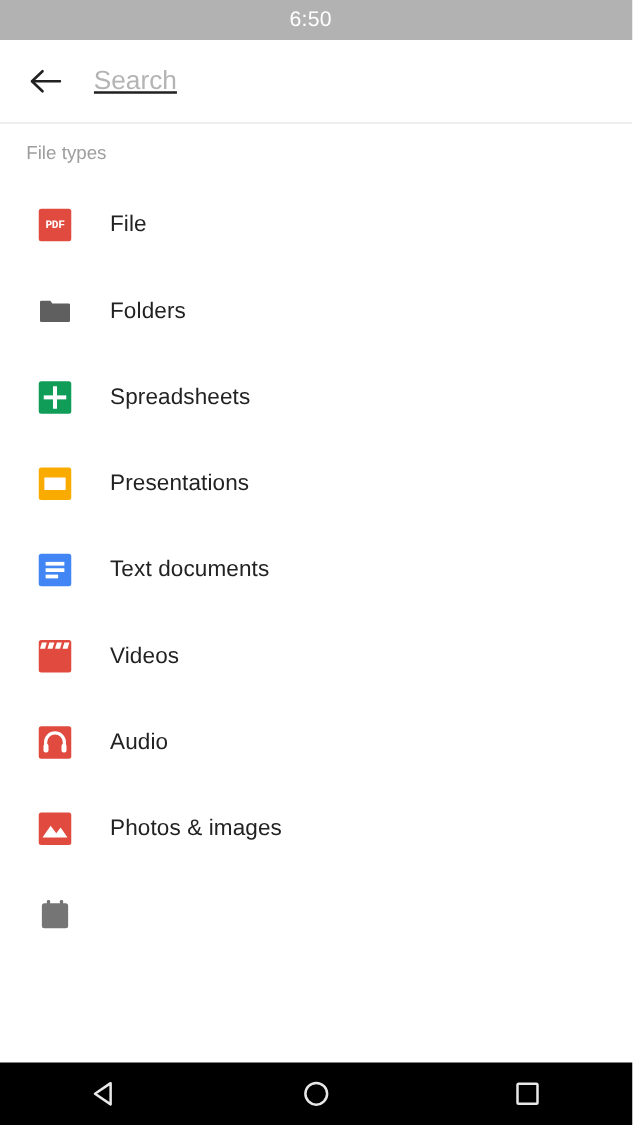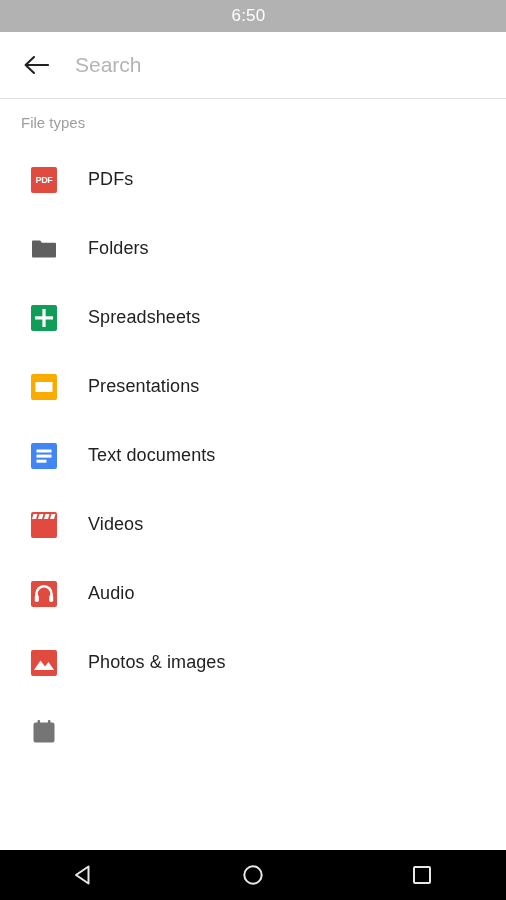--- a/index.html
+++ b/index.html
@@ -31,21 +31,21 @@
   }
   .back-btn{
     width:56px; height:56px; margin-left:8px;
     display:flex; align-items:center; justify-content:center;
     cursor:pointer;
   }
   .search-input{
     border:none; outline:none; background:transparent;
     font-family:"Liberation Sans", sans-serif;
     font-size:21px; color:#212121; flex:1;
-    margin-left:11px; padding:0;
+    margin-left:11px; padding:0;text-decoration:underline;
   }
   .search-input::placeholder{ color:#b4b4b4; }
   .divider{
     position:absolute; top:98px; left:0; width:506px; height:1px;
     background:#e0e0e0;
   }
 
   
   .content{
     position:absolute; top:99px; left:0; width:506px;
@@ -67,21 +67,21 @@
   .icon-box{
     width:26px; height:26px; flex:0 0 26px;
     position:relative; border-radius:2px;
     display:flex; align-items:center; justify-content:center;
   }
 
   
   .ic-pdf{ background:#e04a3f; }
   .ic-pdf span{
     color:#fff; font-size:9px; font-weight:bold;
-    font-family:Liberation Sans, sans-serif; letter-spacing:-.3px;text-align:right;
+    font-family:Liberation Mono, monospace; letter-spacing:-.3px;text-align:right;
   }
   .ic-folder{ background:transparent; border-radius:0; }
   .ic-sheet{ background:#0f9d58; }
   .ic-doc{ background:#4285f4; }
   .ic-slide{ background:#f9ab00; }
   .ic-video{ background:#e04a3f; }
   .ic-photo{ background:#e04a3f; }
   .ic-audio{ background:#e04a3f; }
   .ic-archive{ background:#5f5f5f; }
 
@@ -127,21 +127,21 @@
   <div class="divider"></div>
 
   <div class="content">
 
     <div class="section-header">File types</div>
 
     <div class="row">
       <div class="icon-box ic-pdf">
         <span>PDF</span>
       </div>
-      <div class="label">PDFs</div>
+      <div class="label">File</div>
     </div>
 
     <div class="row">
       <div class="icon-box ic-folder">
         <svg width="26" height="26" viewBox="0 0 26 26">
           <path d="M1 5.5 a1 1 0 0 1 1-1 h7.2 l1.7 2.2 H24 a1 1 0 0 1 1 1 V20.5 a1 1 0 0 1-1 1 H2 a1 1 0 0 1-1-1 Z" fill="#5f5f5f"></path>
         </svg>
       </div>
       <div class="label">Folders</div>
     </div>

